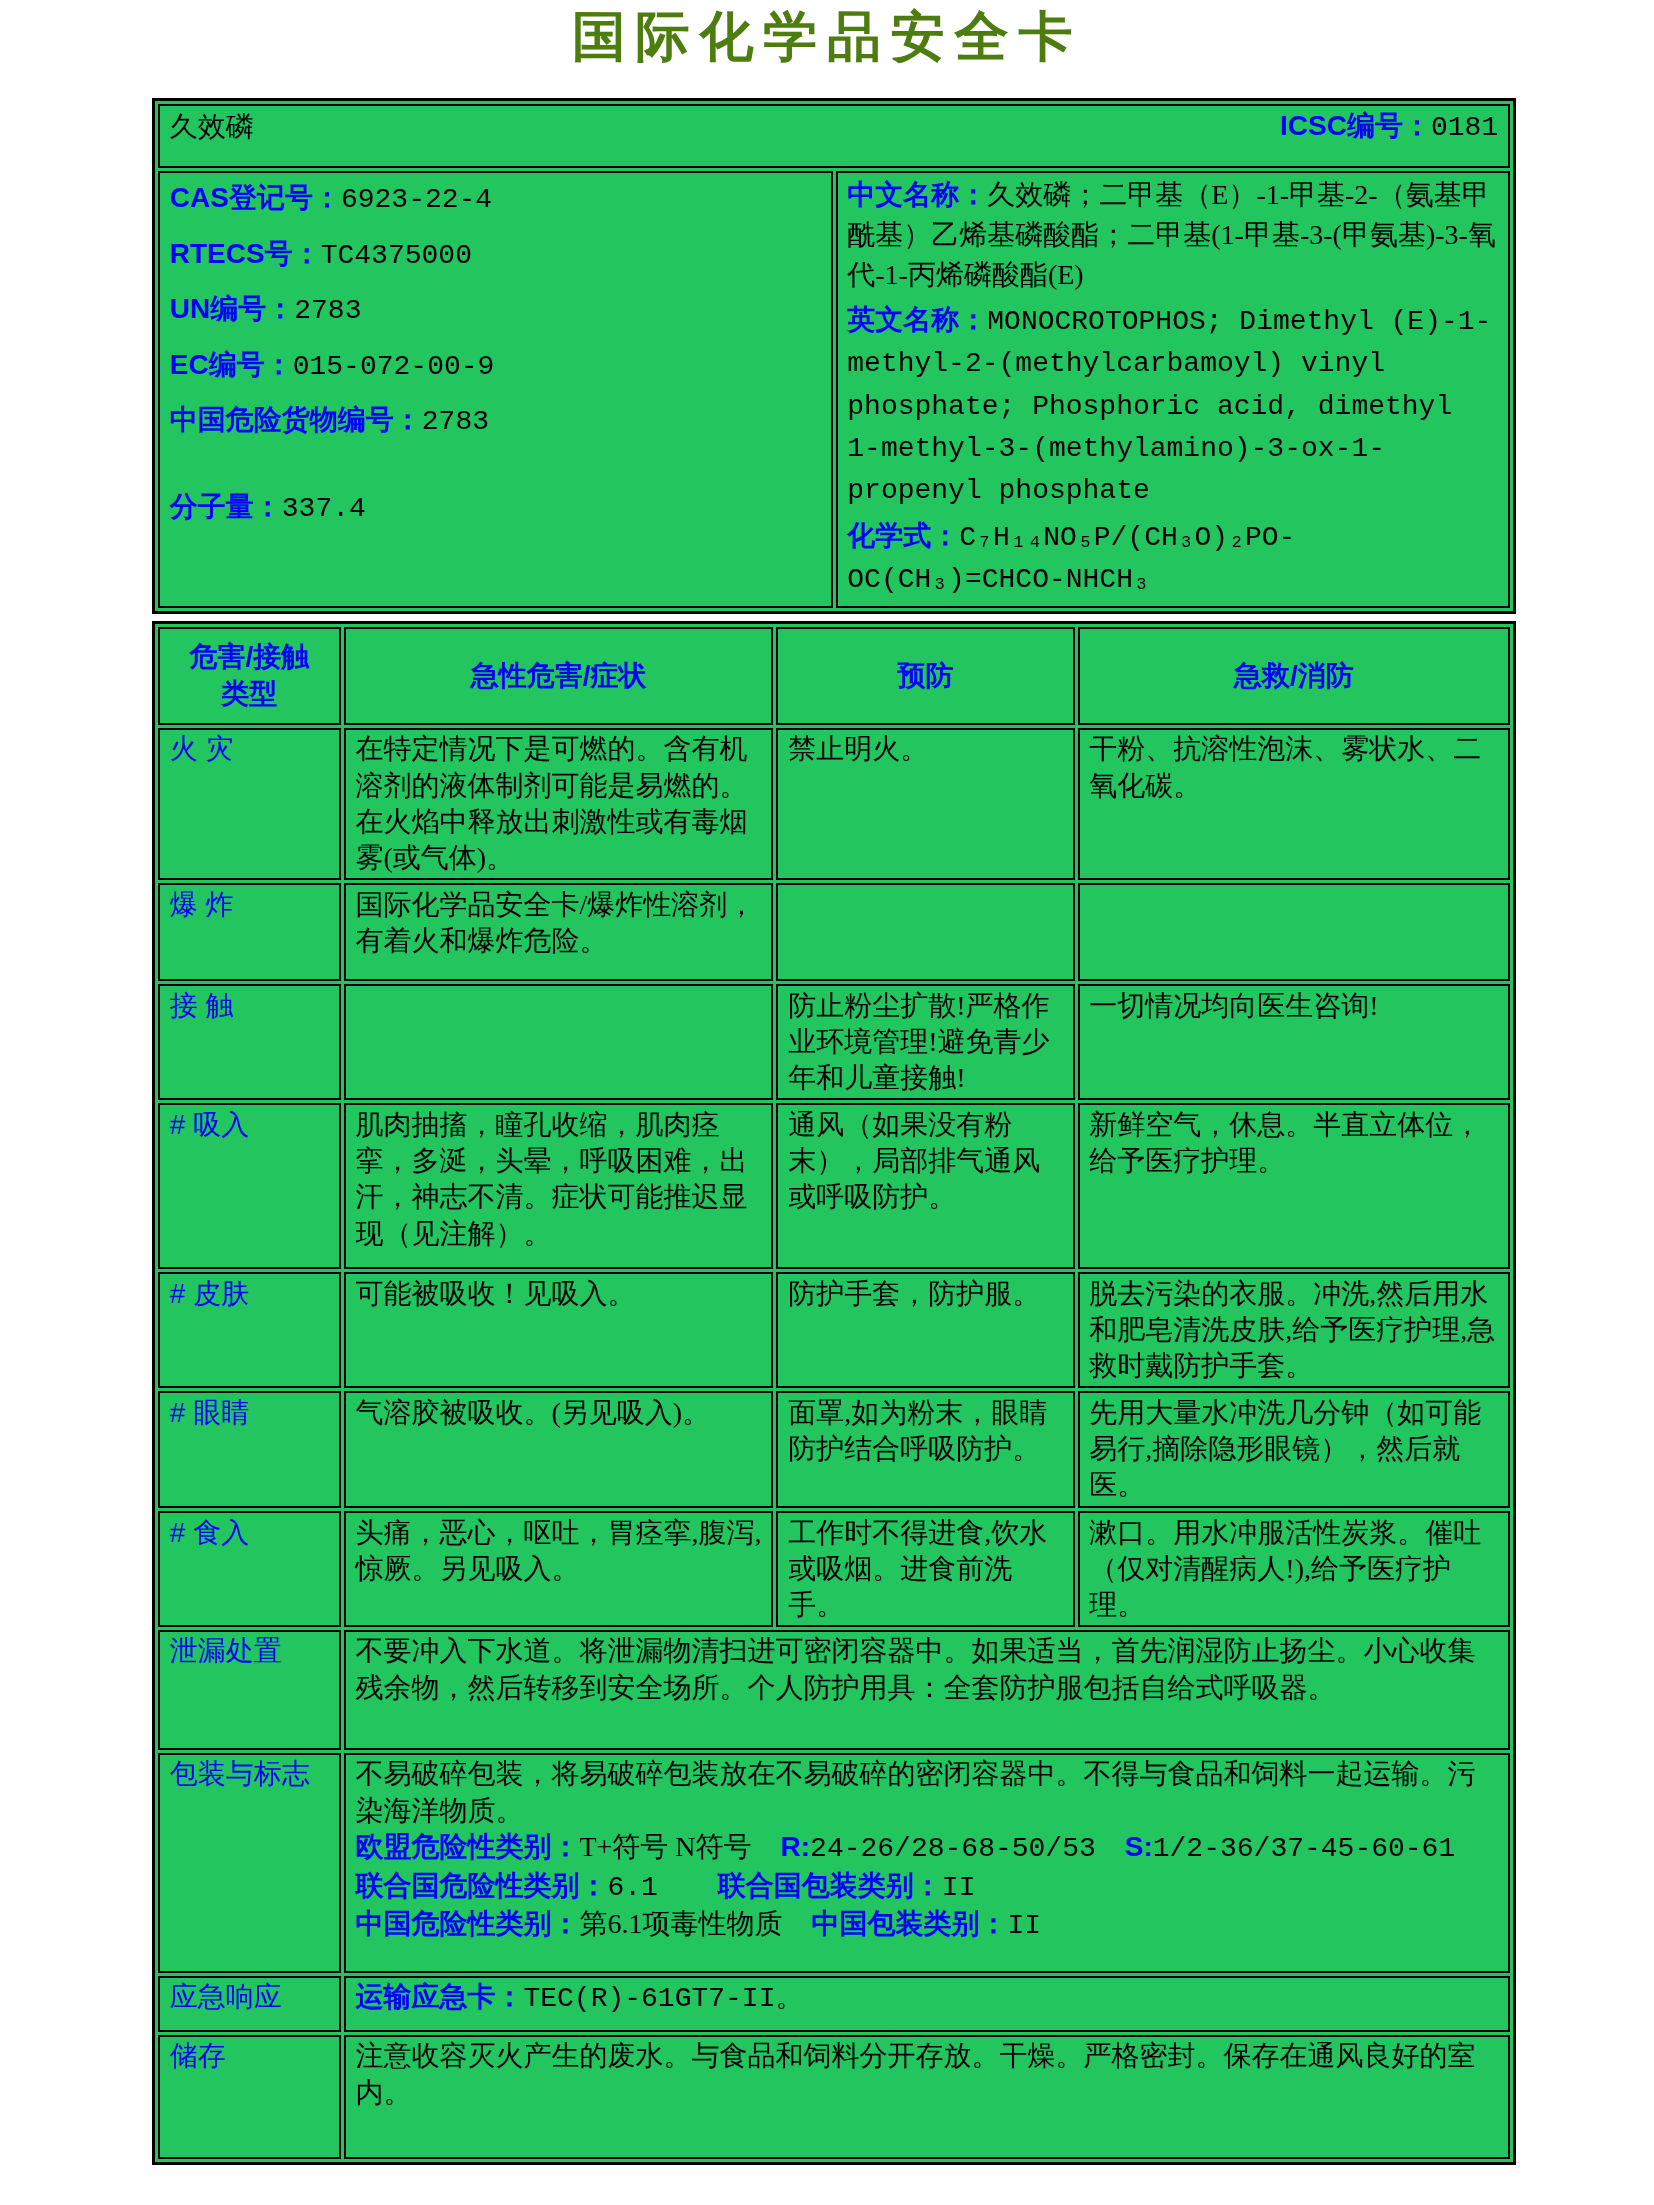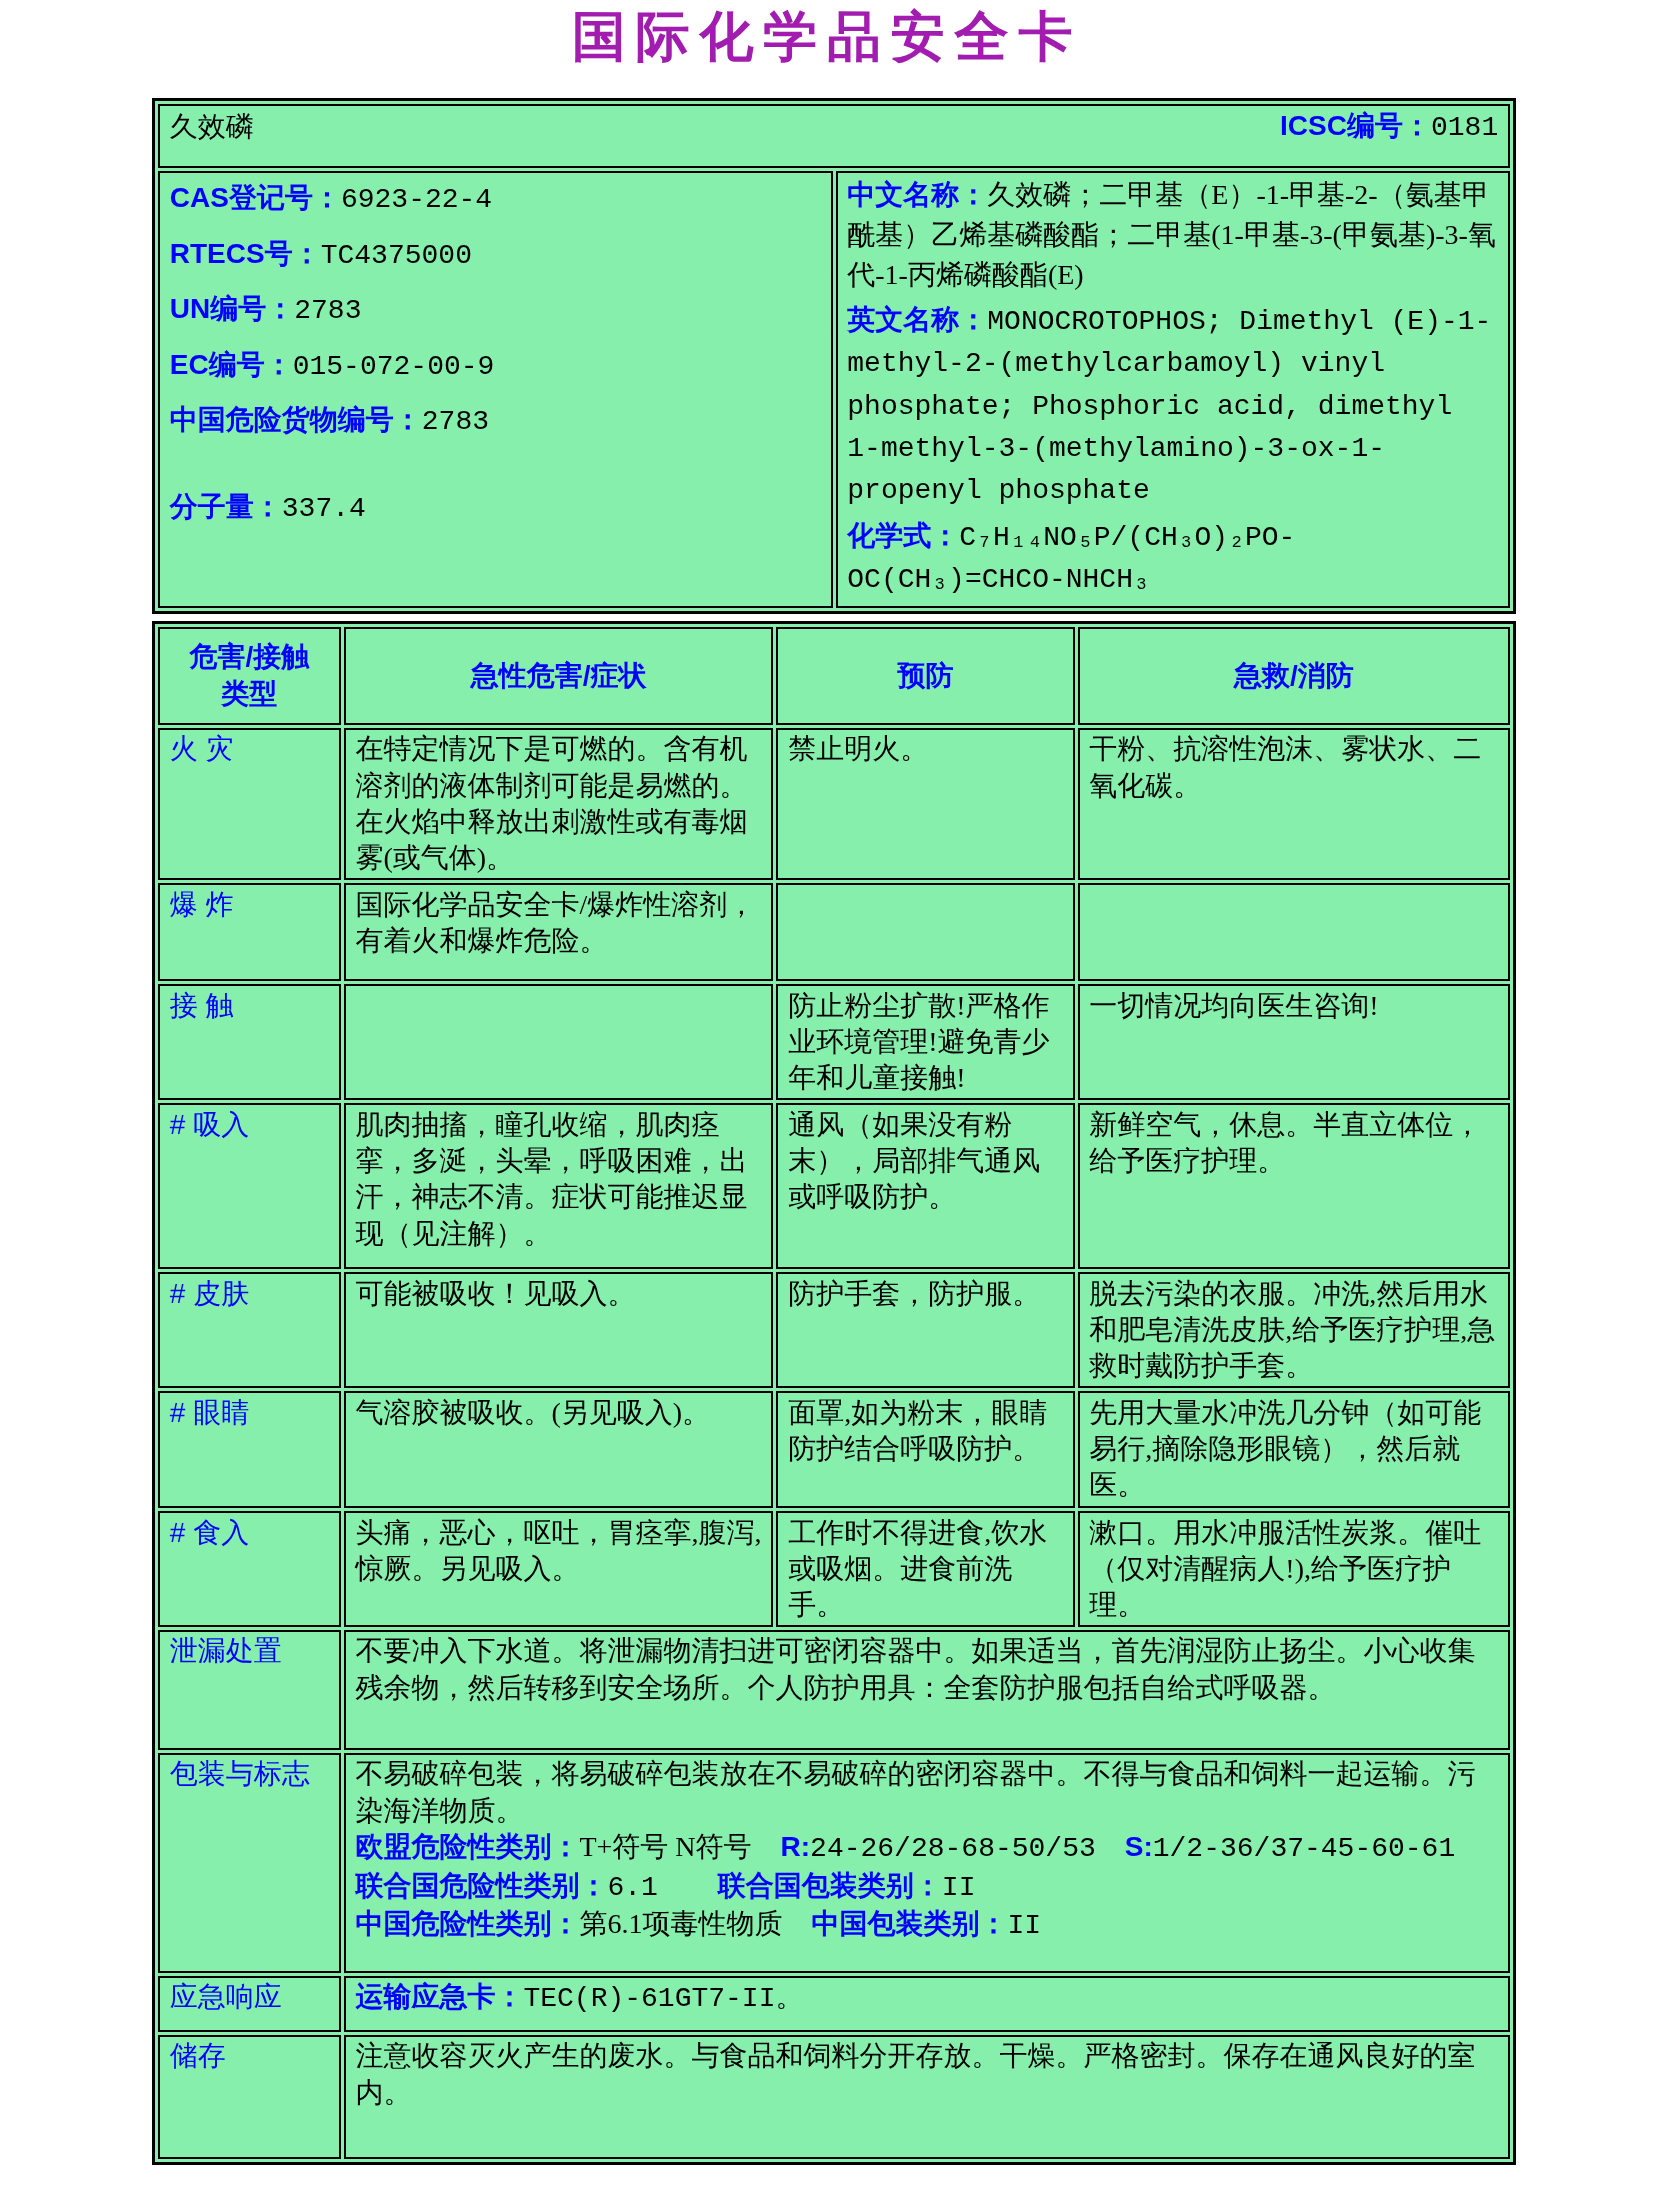--- a/index.html
+++ b/index.html
@@ -7,33 +7,33 @@
   body {
     width: 1654px; height: 2205px;
     background: #ffffff;
     color: #000000;
     font-family: "Liberation Serif", "DejaVu Serif", serif;
     font-size: 28px;
   }
   .page-title {
     margin: 7px 0 0 0;
     text-align: center;
-    color: #a21caf;
+    color: #4d7c0f;
     font-family: "Liberation Sans", "DejaVu Sans", sans-serif;
     font-weight: bold;
     font-size: 54px;
     letter-spacing: 9.8px;
     line-height: 1.1;
   }
   
   table.sheet {
     border-collapse: separate;
     border-spacing: 3.5px;
     border: 3.5px solid #000;
-    background: #86efac;
+    background: #22c55e;
     table-layout: fixed;
     width: 1364px;
     margin-left: 152px;
   }
   .sheet td, .sheet th {
     border: 2.1px solid #000;
     padding: 1.4px 9.8px;
     vertical-align: top;
     text-align: left;
     font-weight: normal;

